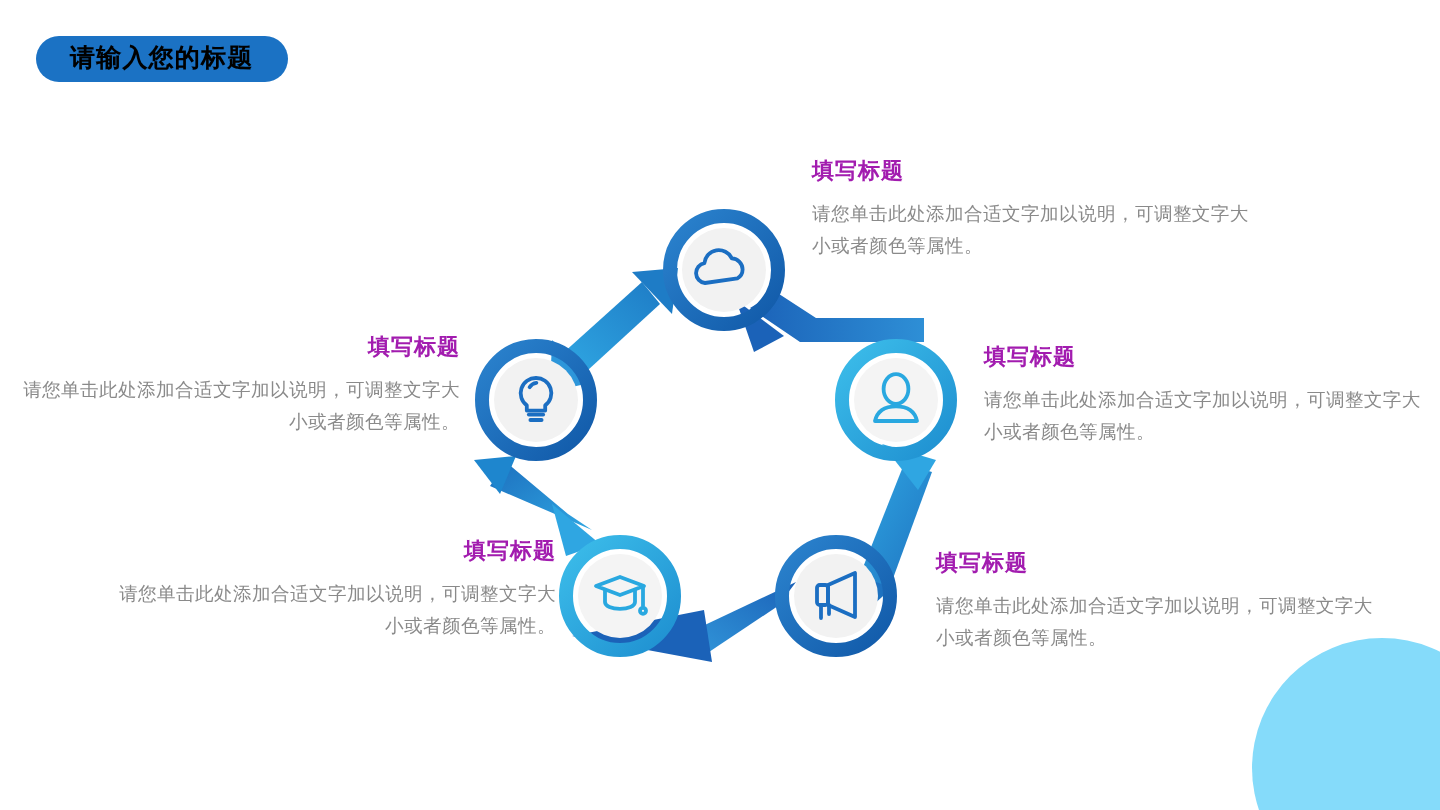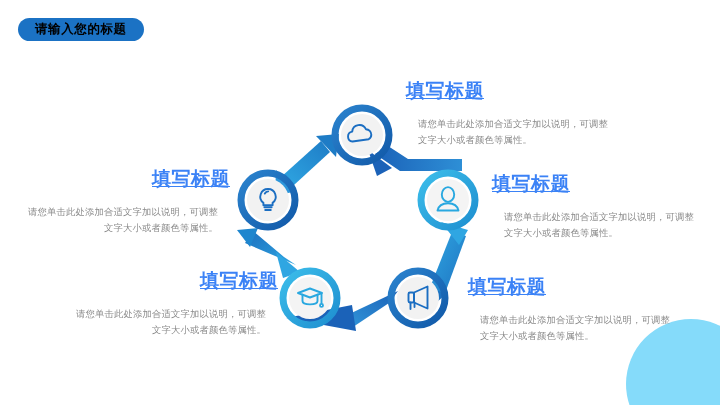--- a/index.html
+++ b/index.html
@@ -56,32 +56,31 @@
     z-index: 2;
   }
 
   
   .text-block {
     position: absolute;
     width: 222px;
     z-index: 4;
   }
   .block-title {
-    font-size: 19px;
+    font-size: 11px;
     font-weight: bold;
-    color: #3b82f6;
+    color: #a21caf;
     margin: 0 0 6px 0;
     letter-spacing: 0.5px;
-    text-decoration: underline;
   }
   .block-body {
     font-size: 9.3px;
     line-height: 1.75;
     color: #8a8a8a;
-    margin: 12px;
+    margin: 0;
     letter-spacing: 0.2px;
   }
   .align-right { text-align: right; }
   .align-left  { text-align: left; }
 
   #text-block-top-right    { left: 406px; top: 78px; }
   #text-block-right        { left: 492px; top: 171px; }
   #text-block-bottom-right { left: 468px; top: 274px; }
   #text-block-bottom-left  { left:  56px; top: 268px; }
   #text-block-left         { left:   8px; top: 166px; }

